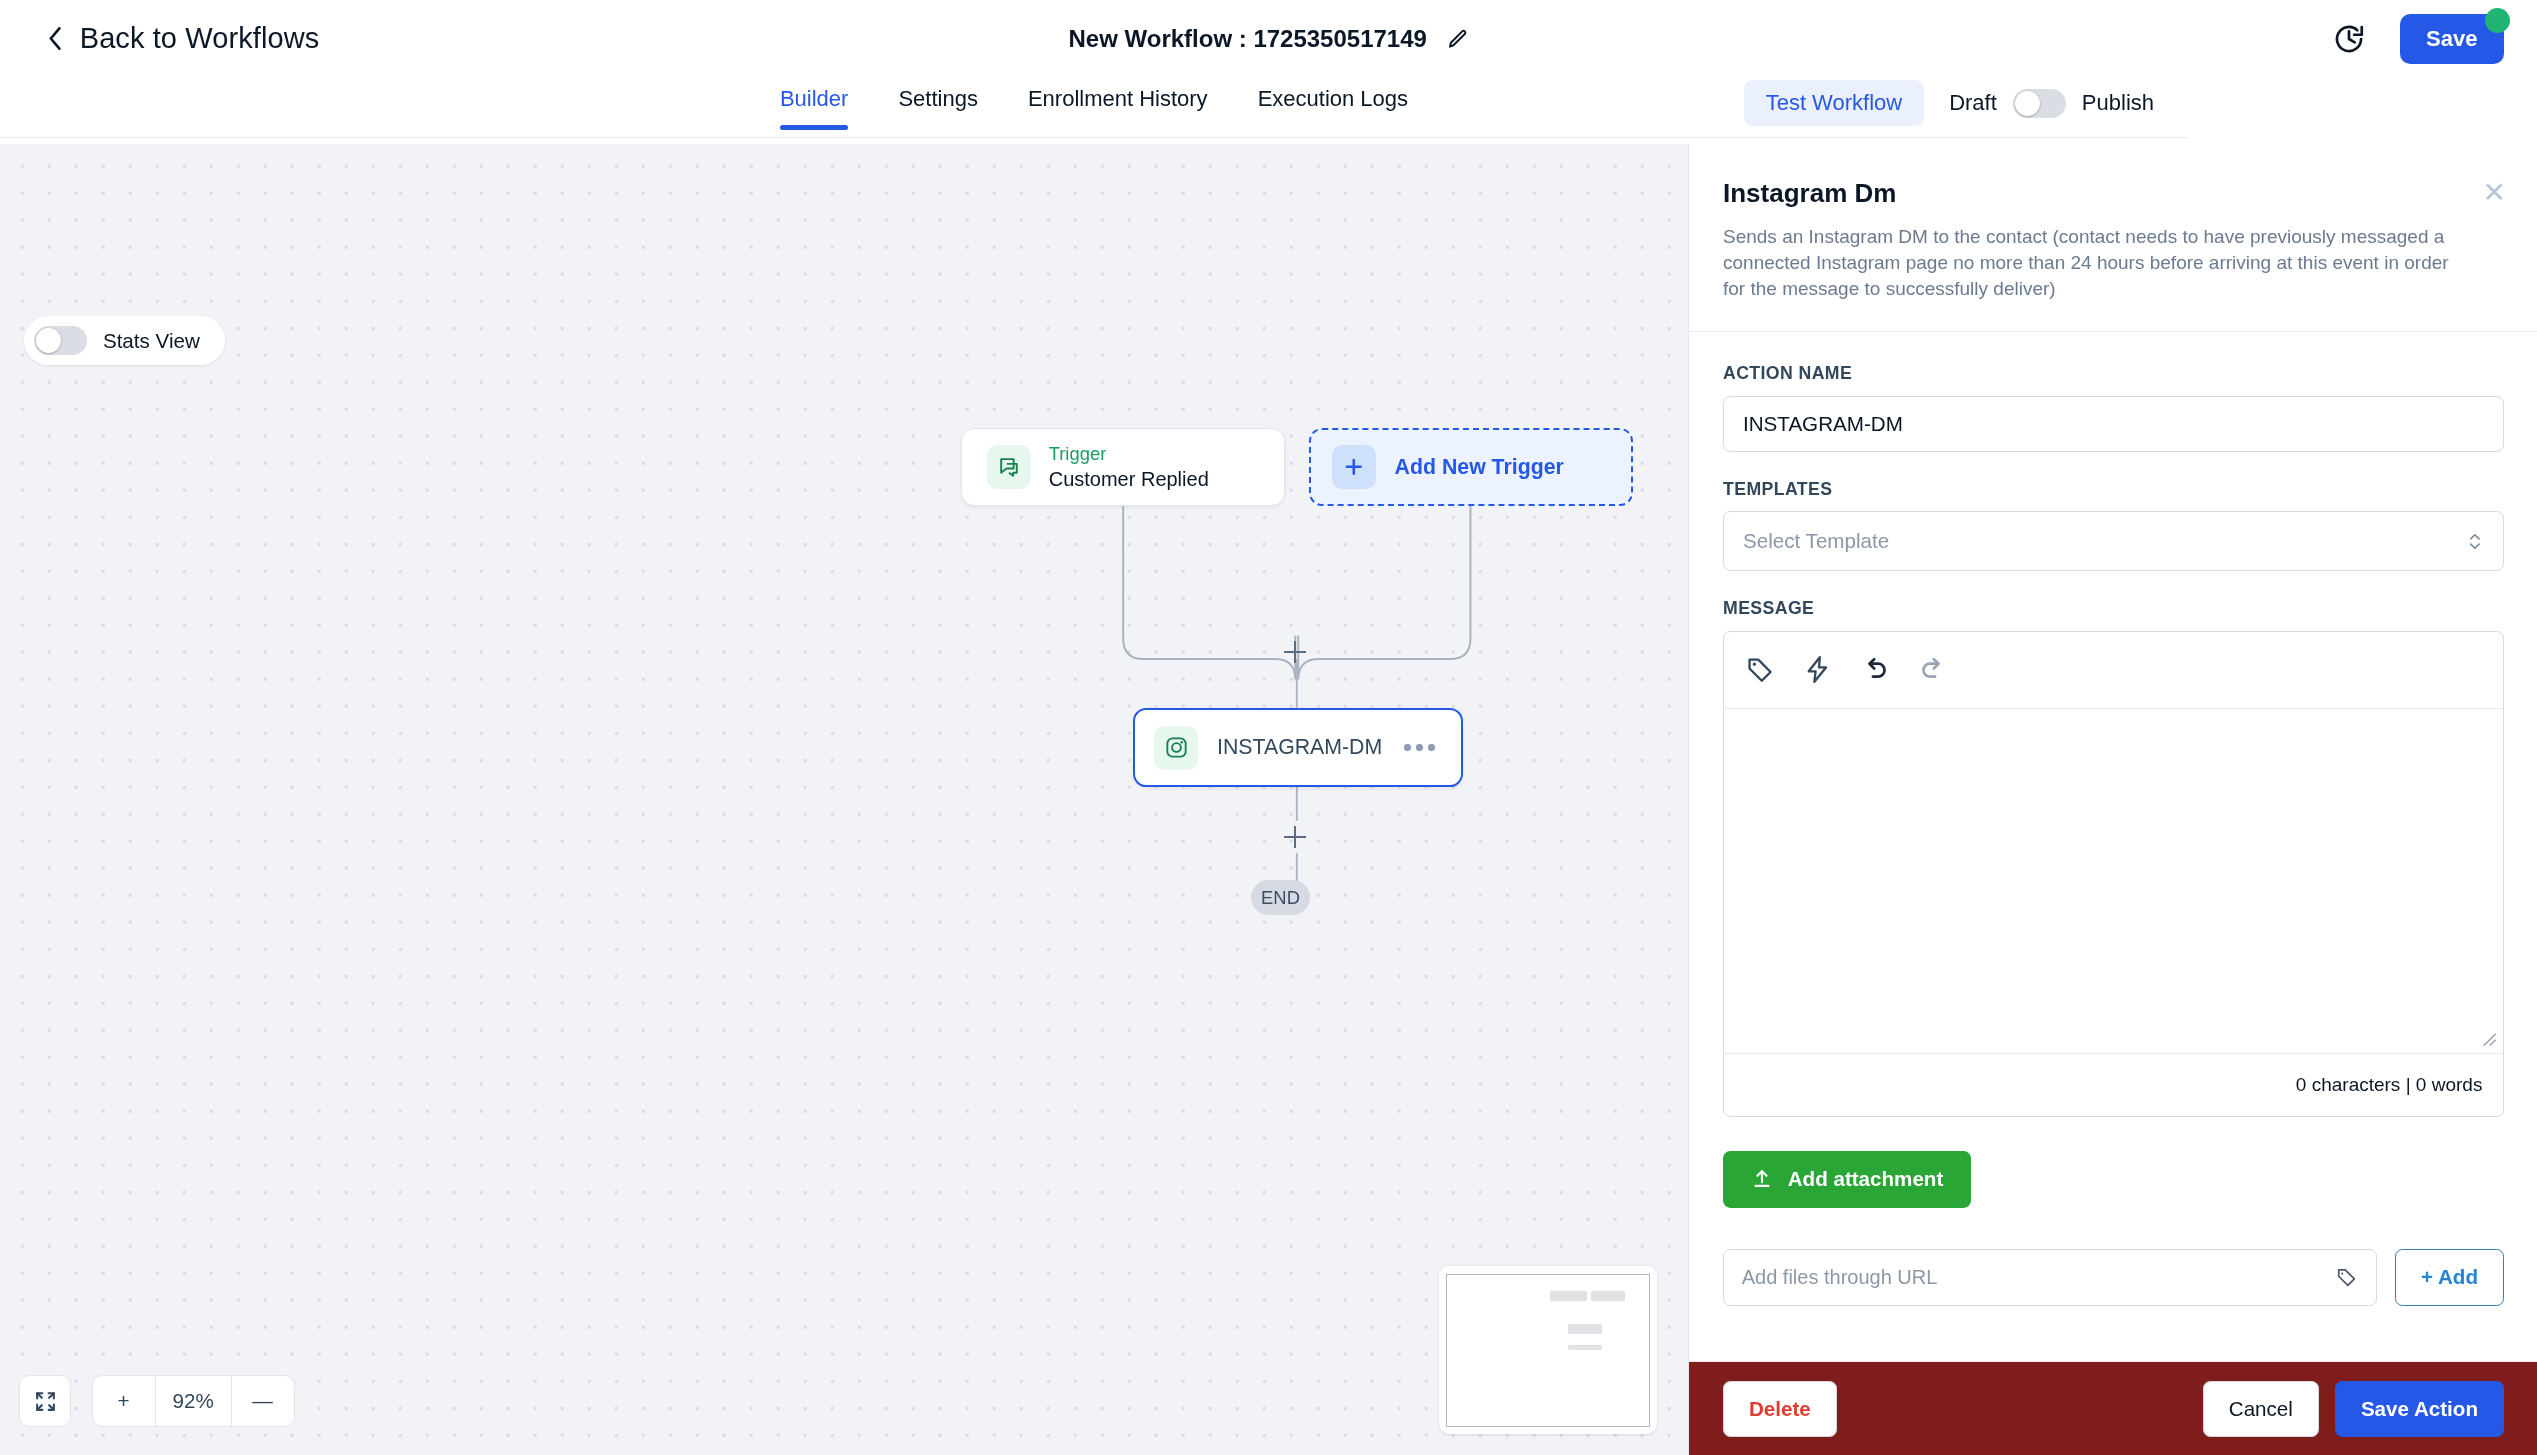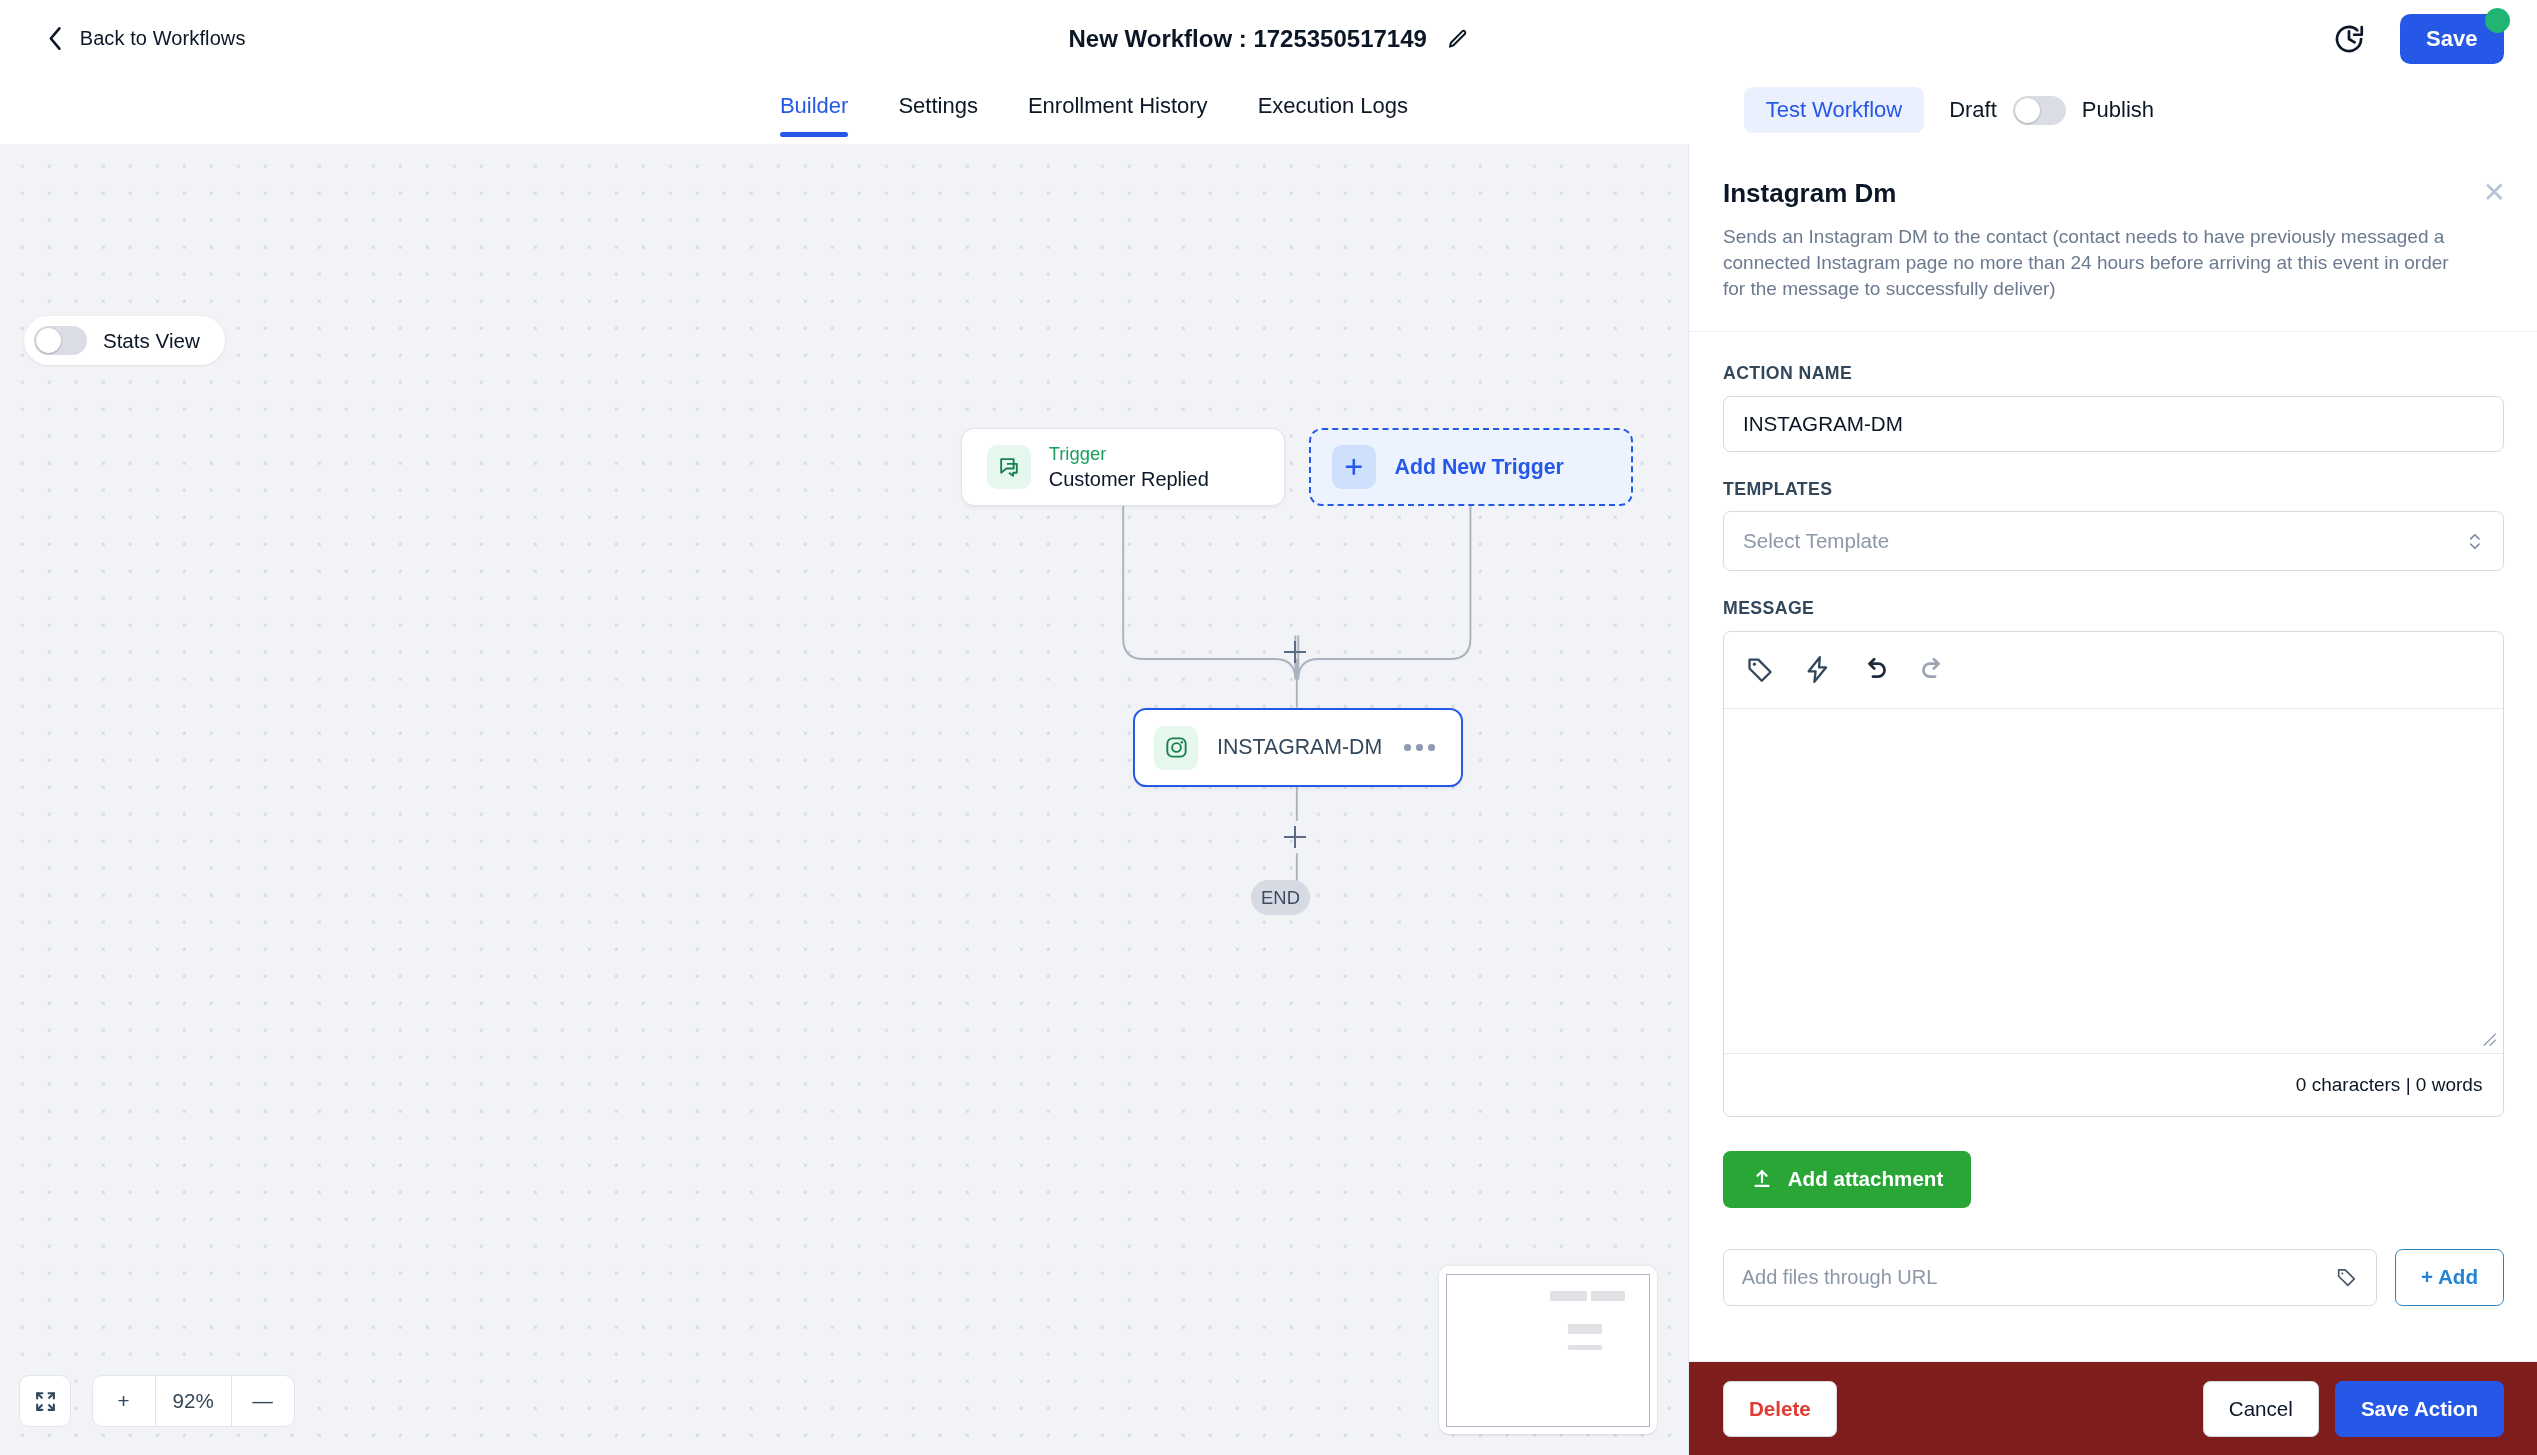--- a/index.html
+++ b/index.html
@@ -15,21 +15,21 @@
   
   .topbar {
     position: absolute; left: 0; top: 0; width: 2538px; height: 77px;
     background: #fff; display: flex; align-items: center;
   }
   .back-btn {
     display: flex; align-items: center; gap: 14.7px;
     margin-left: 46px; cursor: pointer;
   }
   .back-chevron { width: 19px; height: 25px; display: block; }
-  .back-label { font-size: 20px; color: #0b1726; letter-spacing: 0.1px; }
+  .back-label { font-size: 29px; color: #0b1726; letter-spacing: 0.1px; }
 
   .title-wrap {
     position: absolute; left: 0; right: 0; top: 0; height: 77px;
     display: flex; align-items: center; justify-content: center; gap: 19px;
     pointer-events: none;
   }
   .wf-title { font-size: 24px; font-weight: 700; color: #0b1726; pointer-events: auto; }
   .pencil-btn { pointer-events: auto; cursor: pointer; display: block; }
 
   .top-right {
@@ -43,21 +43,21 @@
     border-radius: 10.3px; padding: 0 26.5px; height: 50px; cursor: pointer;
     display: flex; align-items: center; justify-content: center;
   }
   .save-dot {
     position: absolute; right: -5.9px; top: -5.9px;
     width: 25px; height: 25px; border-radius: 50%; background: #21b573;
   }
 
   
   .tabbar {
-    position: absolute; left: 0; top: 77px; width: 2188px; height: 68px;
+    position: absolute; left: 0; top: 70px; width: 2188px; height: 68px;
     background: #fff; border-bottom: 1.5px solid #e6e9ef;
   }
   .tabs {
     position: absolute; left: 0; right: 0; top: 0; height: 66px;
     display: flex; align-items: flex-start; justify-content: center; gap: 0;
   }
   .tab {
     position: relative; font-size: 22px; color: #0b1726;
     padding: 16px 25px 0 25px; cursor: pointer; background: none; border: none;
     font-family: inherit; white-space: nowrap;

